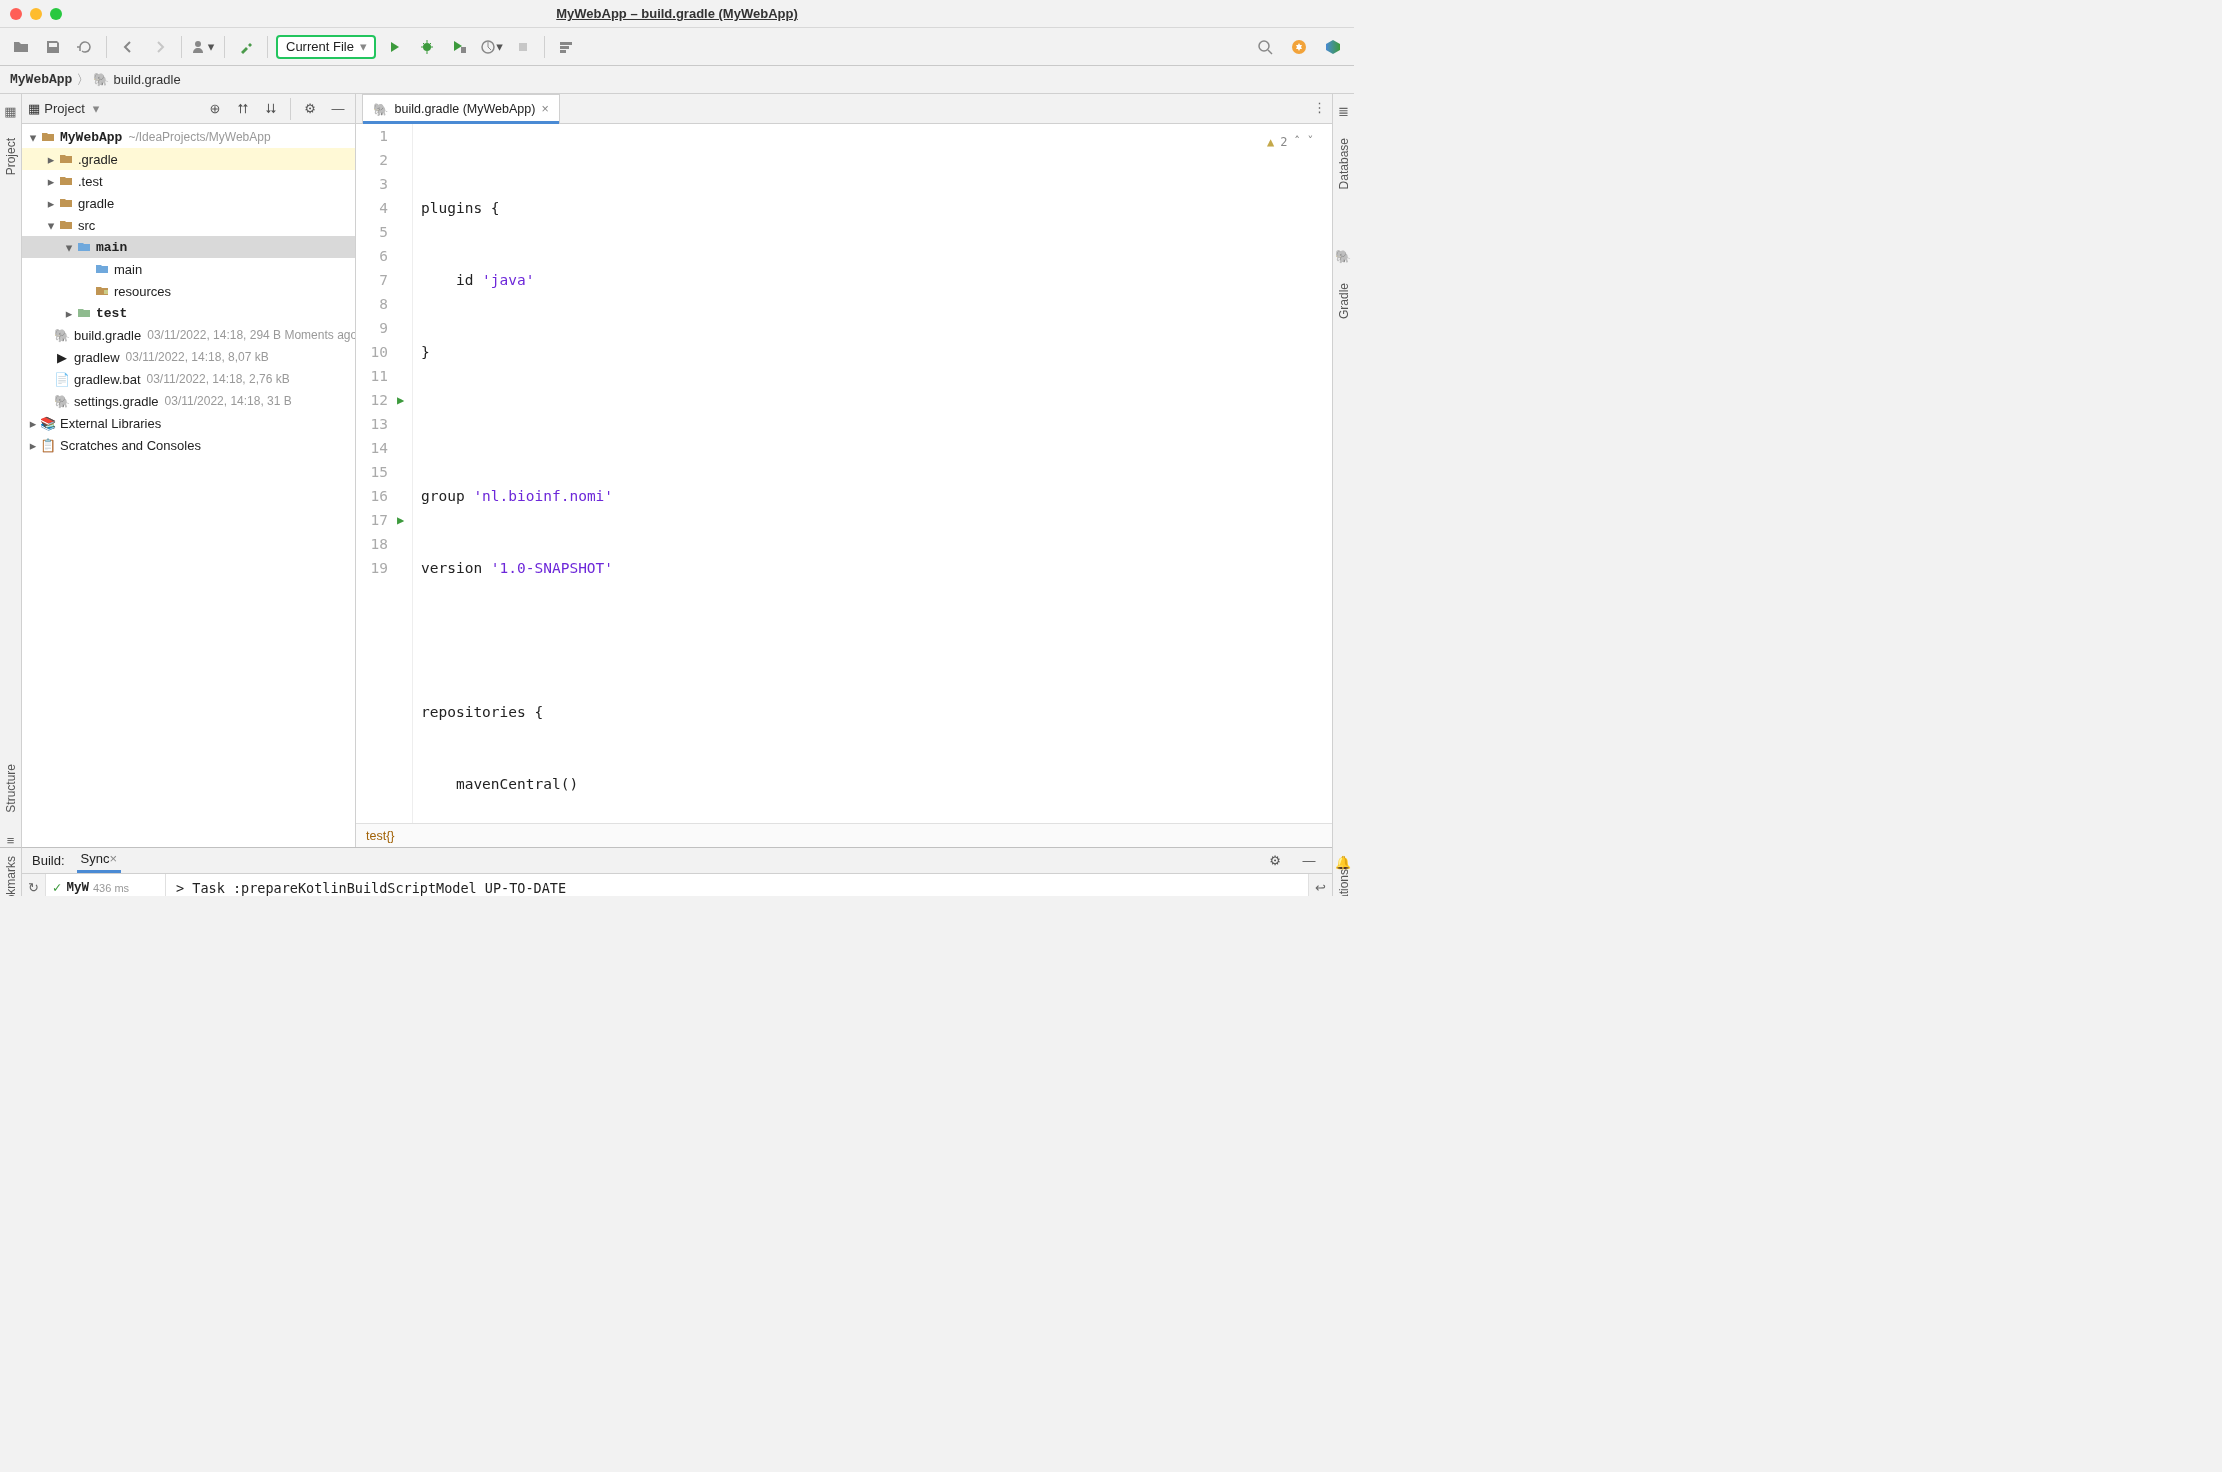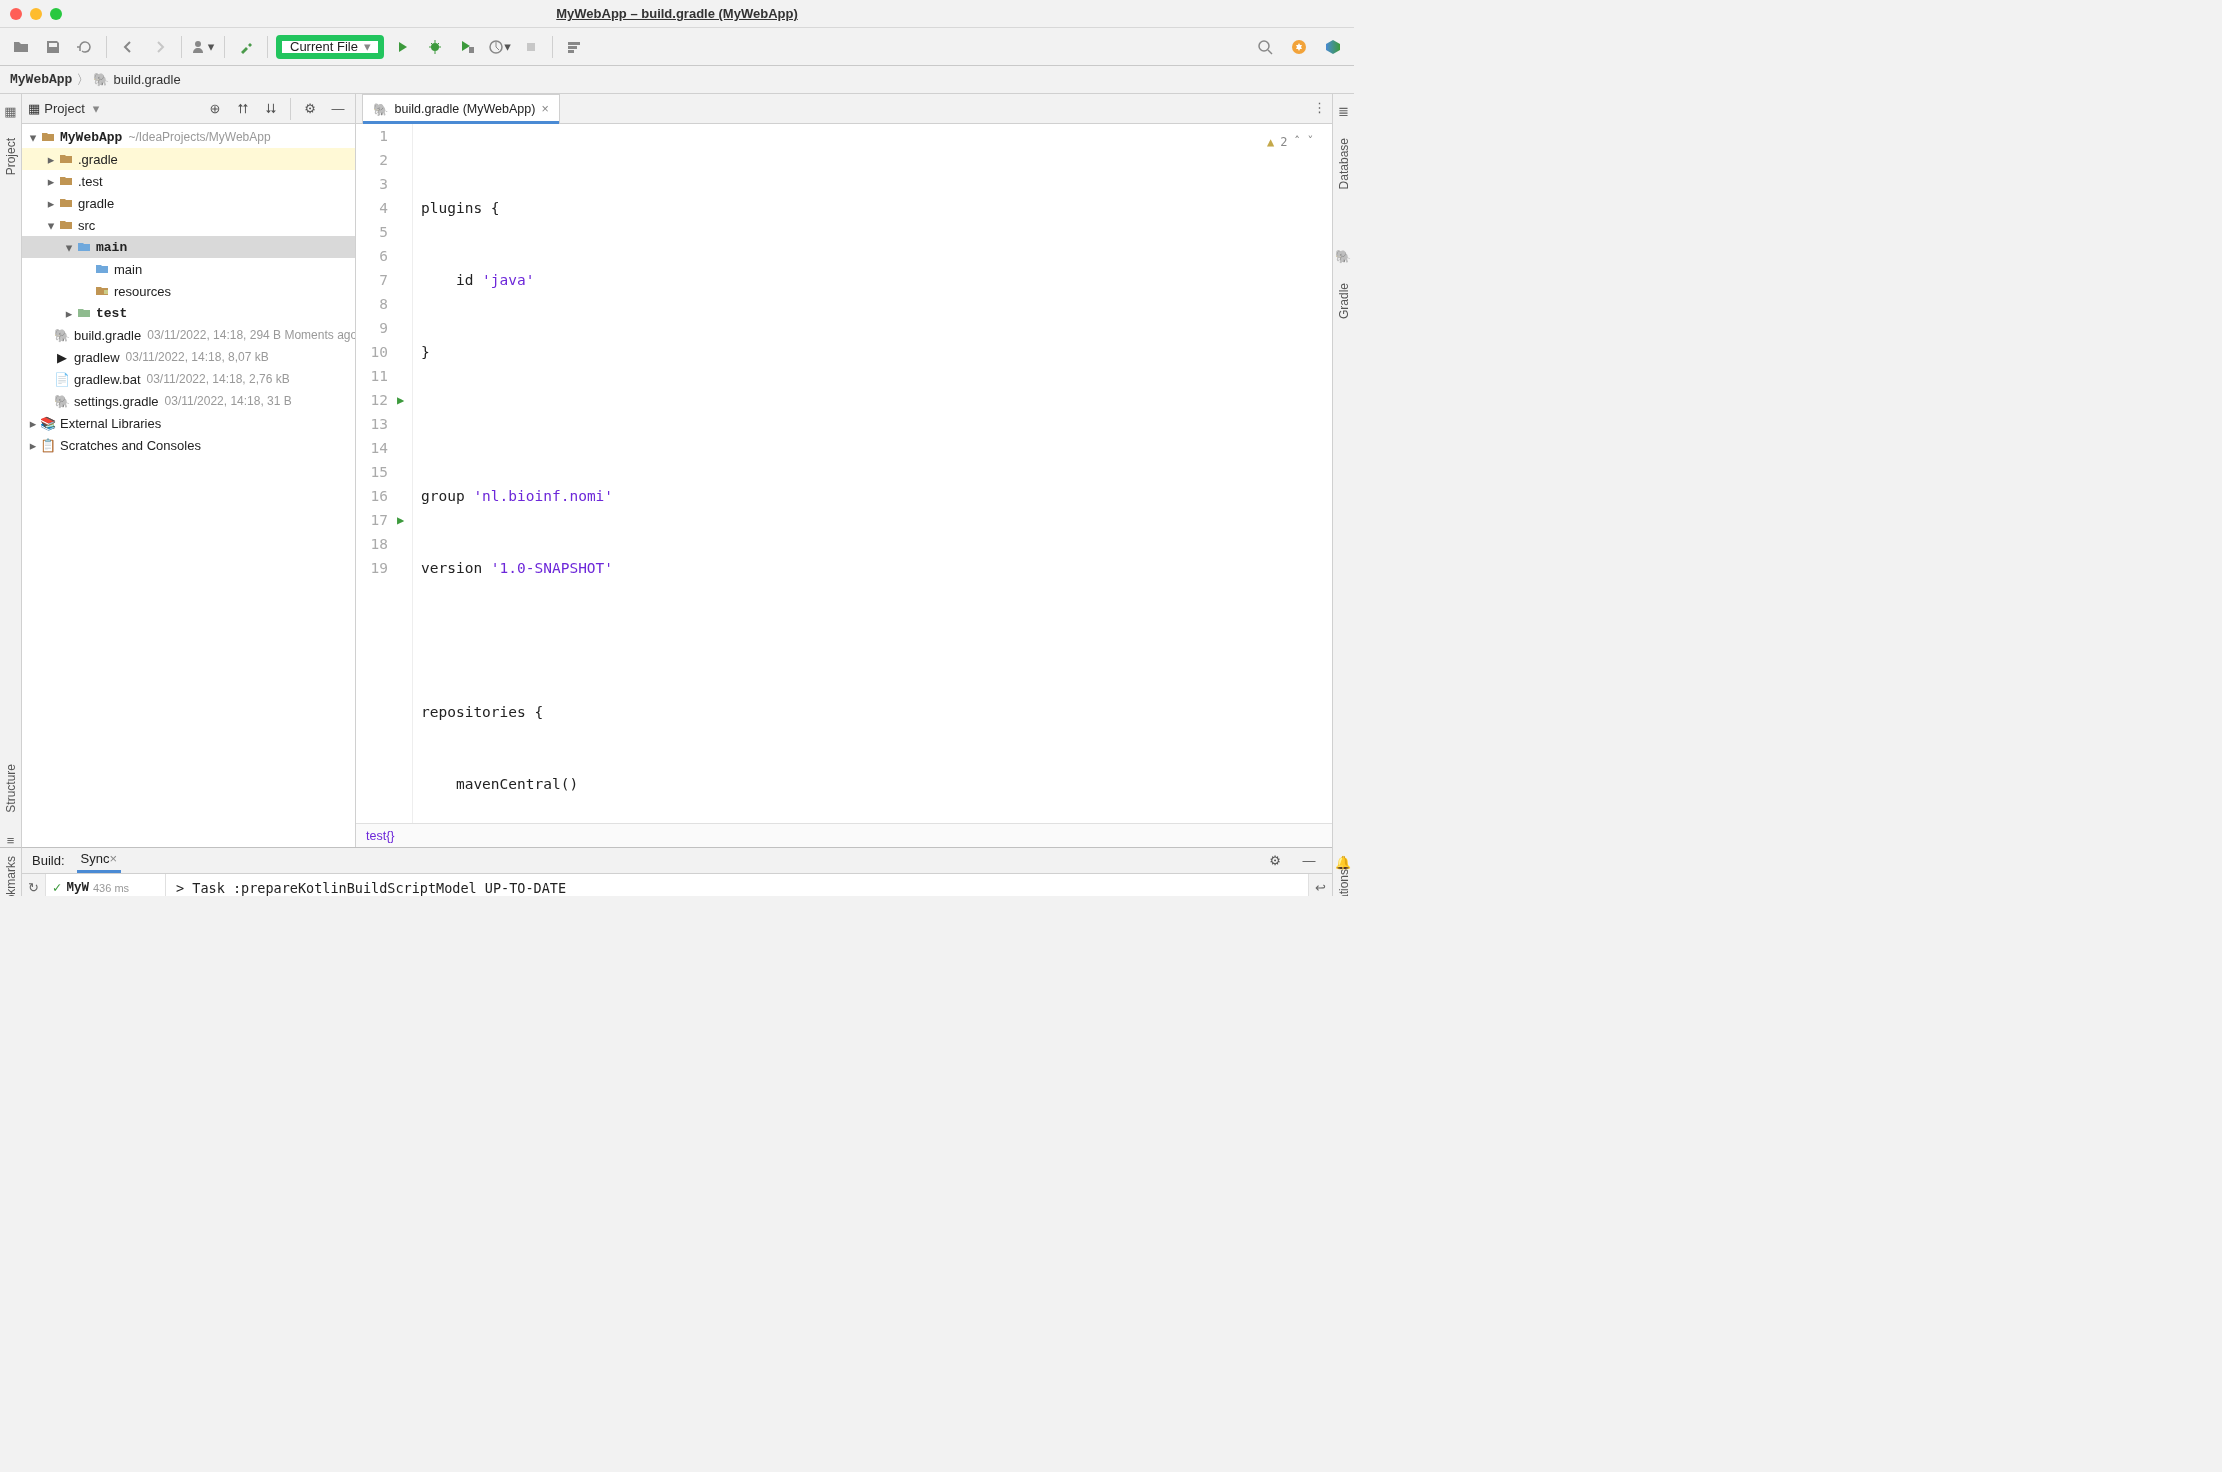--- a/index.html
+++ b/index.html
@@ -6,21 +6,21 @@
 body { font-family: -apple-system, "Helvetica Neue", Arial, sans-serif; font-size: 13px; color: #222; background: #f2f2f2; width: 1354px; height: 896px; overflow: hidden; }
 .titlebar { height: 28px; background: #f2f2f2; display: flex; align-items: center; padding: 0 10px; border-bottom: 1px solid #d8d8d8; position: relative; }
 .traffic { display: flex; gap: 8px; }
 .dot { width: 12px; height: 12px; border-radius: 50%; }
 .dot.red { background: #ff5f57; } .dot.yellow { background: #febc2e; } .dot.green { background: #28c840; }
 .title { position: absolute; left: 50%; transform: translateX(-50%); font-weight: 600; font-size: 13px; color: #333; text-decoration: underline; }
 
 .toolbar { height: 38px; background: #f2f2f2; border-bottom: 1px solid #c9c9c9; display: flex; align-items: center; padding: 0 8px; gap: 6px; }
 .tbtn { width: 26px; height: 26px; display: flex; align-items: center; justify-content: center; border-radius: 3px; cursor: pointer; color: #555; }
 .sep { width: 1px; height: 22px; background: #d0d0d0; margin: 0 2px; }
-.combo { height: 24px; padding: 0 8px; border: 6px solid #22c55e; border-radius: 4px; background: #fff; display: flex; align-items: center; gap: 6px; cursor: pointer; font-size: 13px; }
+.combo { height: 24px; padding: 0 8px; border: 2px solid #22c55e; border-radius: 4px; background: #fff; display: flex; align-items: center; gap: 6px; cursor: pointer; font-size: 13px; }
 .toolbar-right { margin-left: auto; display: flex; gap: 8px; align-items: center; }
 
 .breadcrumb { height: 28px; background: #f2f2f2; border-bottom: 1px solid #d0d0d0; display: flex; align-items: center; padding: 0 10px; font-size: 13px; color: #333; }
 .breadcrumb .chev { margin: 0 4px; color: #888; }
 
 .main { display: flex; height: calc(100% - 28px - 38px - 28px - 25px - 24px); }
 
 .left-rail { width: 22px; background: #f2f2f2; border-right: 1px solid #d0d0d0; display: flex; flex-direction: column; align-items: center; padding-top: 10px; gap: 20px; }
 .rail-label { writing-mode: vertical-rl; transform: rotate(180deg); font-size: 12px; color: #555; cursor: pointer; }
 .rail-icon { width:14px; height:14px; display:flex; align-items:center; justify-content:center; color:#666; }
@@ -55,21 +55,21 @@
 .gutter-wrap { display:flex; border-right:1px solid #eee; }
 .line-nums { width: 40px; text-align: right; padding-right: 8px; color: #aaa; background: #fff; user-select: none; }
 .fold-col { width: 16px; background:#fff; position:relative; }
 .run-mark { position:absolute; left:1px; color:#3c9a3c; font-size:12px; }
 .code { flex: 1; padding-left: 8px; white-space: pre; overflow-x: auto; position:relative; }
 .code-line { height: 24px; }
 .str { color:#6d28d9;margin-top:20px; }
 .warnbar { position:absolute; top:4px; right:14px; display:flex; gap:6px; align-items:center; font-size:12px; color:#888; background:#fff; padding:2px 4px; }
 .warnbar .tri { color:#c4a84a; }
 
-.breadcrumb-bot { height: 24px; border-top: 1px solid #e0e0e0; display: flex; align-items: center; padding: 8px 10px; font-size: 12.5px; color:#6d28d9; background:#fafafa; }
+.breadcrumb-bot { height: 24px; border-top: 1px solid #e0e0e0; display: flex; align-items: center; padding: 8px 10px; font-size: 12.5px; color:#a16207; background:#fafafa; }
 
 .right-rail { width: 22px; background: #f2f2f2; border-left: 1px solid #d0d0d0; display: flex; flex-direction: column; align-items: center; padding-top: 10px; gap: 20px; }
 
 .build-panel { height: 130px; border-top: 1px solid #c0c0c0; background: #fff; display:flex; flex-direction:column; }
 .build-header { height:26px; background:#f2f2f2; border-bottom:1px solid #d0d0d0; display:flex; align-items:center; padding:0 10px; gap:12px; font-size:13px; }
 .build-header .sync-tab { font-size:13px; border-bottom:3px solid #4a8ad4; padding:3px 4px 4px; cursor:pointer; display:flex; align-items:center; }
 .build-header .hright { margin-left:auto; display:flex; gap:8px; }
 .build-body { flex:1; display:flex; }
 .build-left-rail { width:24px; background:#f2f2f2; border-right:1px solid #e0e0e0; display:flex; flex-direction:column; align-items:center; padding-top:6px; gap:8px; color:#666; }
 .build-tree { width:120px; border-right:1px solid #e0e0e0; padding:6px; font-size:12.5px; }

